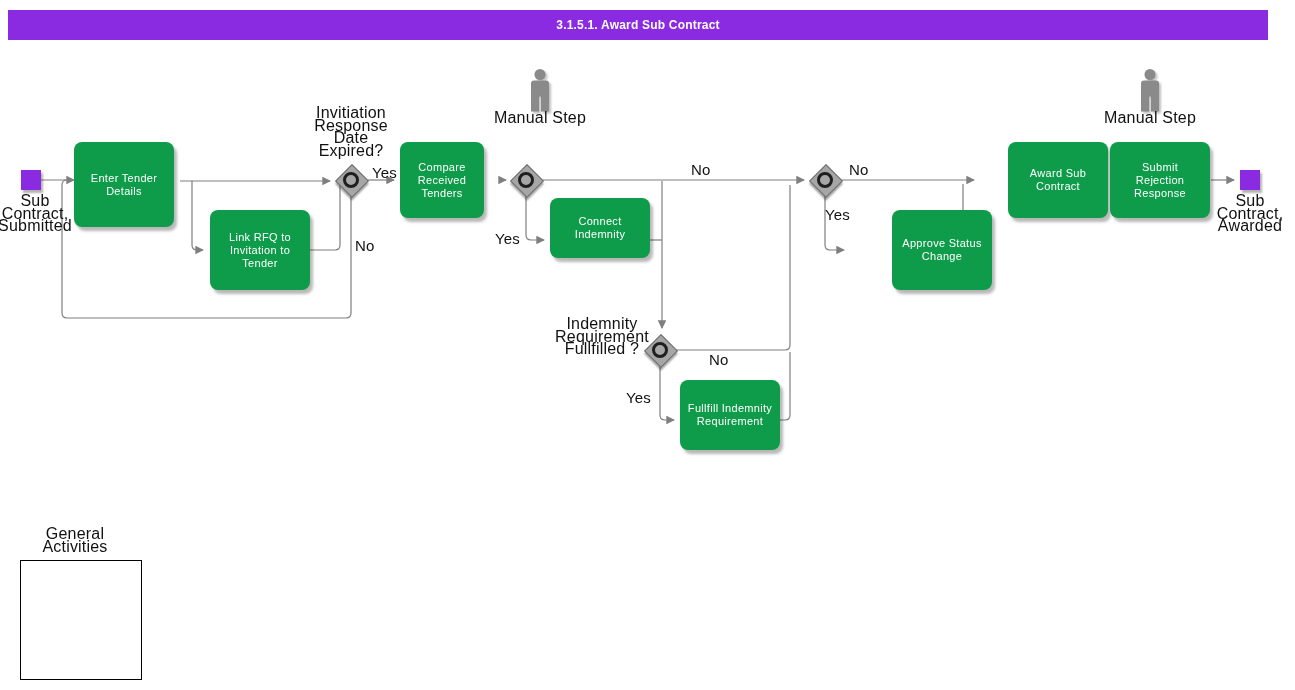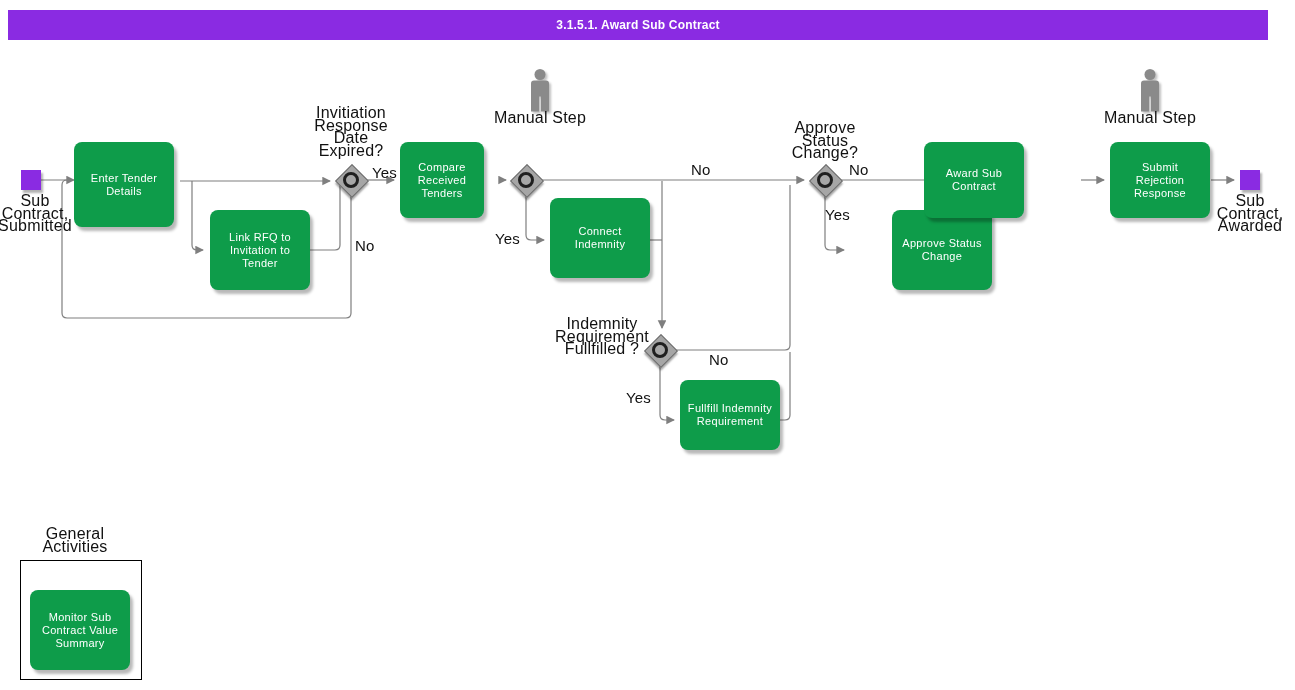--- a/index.html
+++ b/index.html
@@ -77,27 +77,27 @@
 Awarded</div>
 
   <div class="task" style="left:74px;top:142px;width:100px;height:85px">Enter Tender
 Details</div>
   <div class="task" style="left:210px;top:210px;width:100px;height:80px">Link RFQ to
 Invitation to
 Tender</div>
   <div class="task" style="left:400px;top:142px;width:84px;height:76px">Compare
 Received
 Tenders</div>
-  <div class="task" style="left:550px;top:198px;width:100px;height:80px">Connect
+  <div class="task" style="left:550px;top:198px;width:100px;height:60px">Connect
 Indemnity</div>
   <div class="task" style="left:680px;top:380px;width:100px;height:70px">Fullfill Indemnity
 Requirement</div>
   <div class="task" style="left:892px;top:210px;width:100px;height:80px">Approve Status
 Change</div>
-  <div class="task" style="left:924px;top:142px;width:100px;height:76px">Award Sub
+  <div class="task" style="left:1008px;top:142px;width:100px;height:76px">Award Sub
 Contract</div>
   <div class="task" style="left:1110px;top:142px;width:100px;height:76px">Submit
 Rejection Response</div>
 
   <div class="gateway" style="left:336px;top:165px">
     <div class="diamond"></div>
     <div class="ring"></div>
   </div>
   <div class="lbl" style="left:301px;top:107px;width:100px">Invitiation
 Response
@@ -114,23 +114,20 @@
     <div class="ring"></div>
   </div>
   <div class="lbl" style="left:550px;top:318px;width:104px">Indemnity
 Requirement
 Fullfilled ?</div>
 
   <div class="gateway" style="left:810px;top:165px">
     <div class="diamond"></div>
     <div class="ring"></div>
   </div>
-  <div class="lbl" style="left:775px;top:122px;width:100px">Approve
-Status
-Change?</div>
 
   <div class="edge-lbl" style="left:372px;top:167px">Yes</div>
   <div class="edge-lbl" style="left:355px;top:240px">No</div>
   <div class="edge-lbl" style="left:495px;top:233px">Yes</div>
   <div class="edge-lbl" style="left:691px;top:164px">No</div>
   <div class="edge-lbl" style="left:626px;top:392px">Yes</div>
   <div class="edge-lbl" style="left:709px;top:354px">No</div>
   <div class="edge-lbl" style="left:849px;top:164px">No</div>
   <div class="edge-lbl" style="left:825px;top:209px">Yes</div>
 
@@ -150,17 +147,14 @@
       <rect x="4" y="12.5" width="18" height="16" rx="3"></rect>
       <rect x="4" y="24" width="8" height="19.5"></rect>
       <rect x="14" y="24" width="8" height="19.5"></rect>
     </svg>
   </div>
   <div class="lbl" style="left:1099px;top:112px;width:102px">Manual Step</div>
 
   <div class="lbl" style="left:24px;top:528px;width:102px">General
 Activities</div>
   <div class="group-box" style="left:20px;top:560px;width:120px;height:118px"></div>
-  <div class="task" style="left:30px;top:590px;width:100px;height:80px">Monitor Sub
-Contract Value
-Summary</div>
 
 </div>
 
 </body></html>

